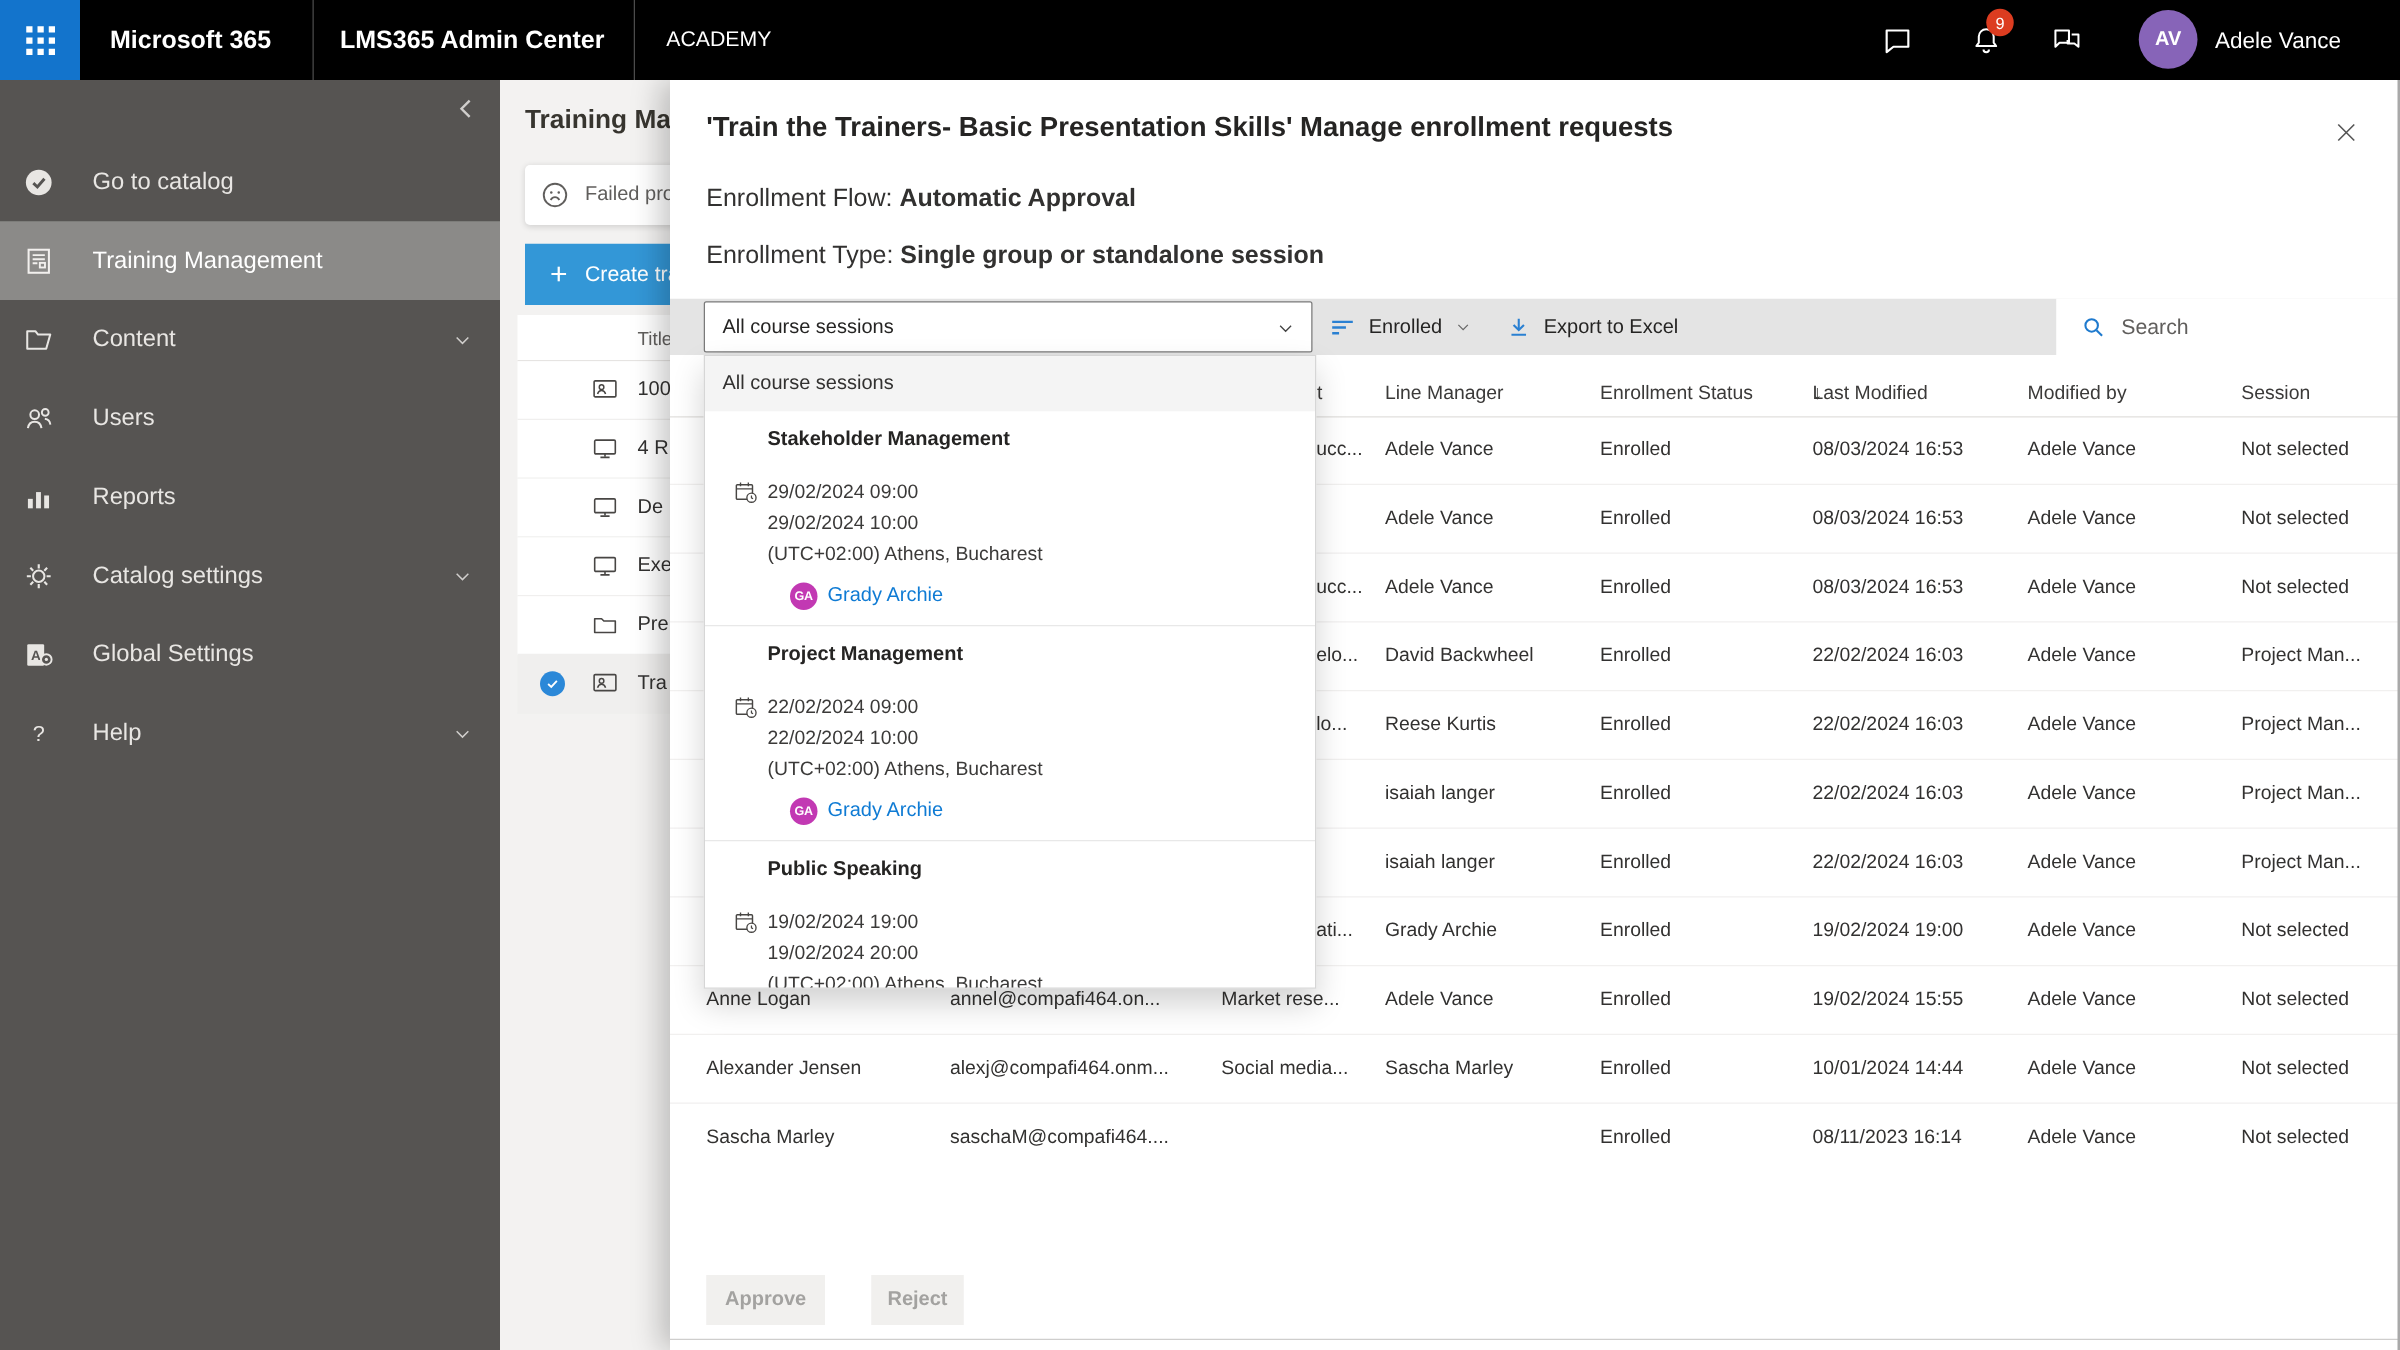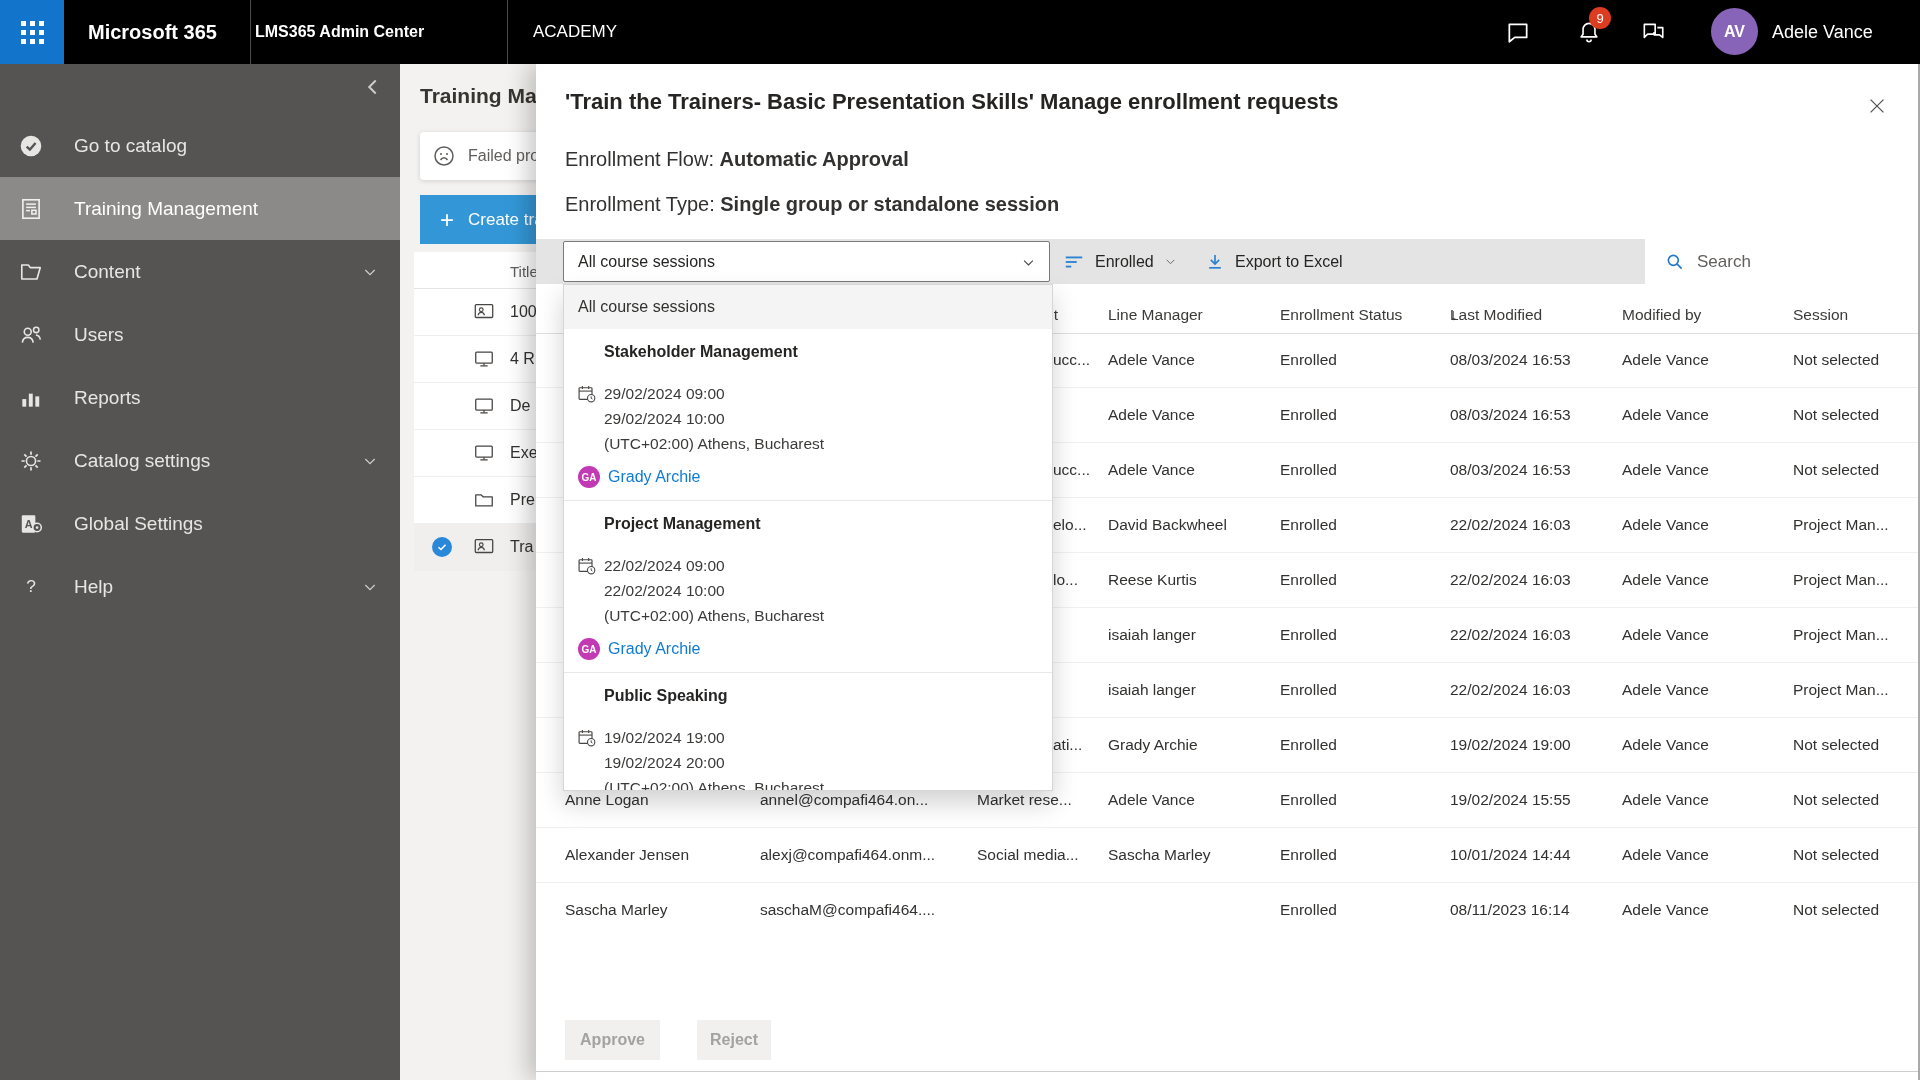--- a/index.html
+++ b/index.html
@@ -5,21 +5,21 @@
   html,body{margin:0;padding:0;background:#fff;font-family:"Liberation Sans",sans-serif;}
   .stage{position:relative;width:1920px;height:1080px;overflow:hidden;background:#fff;}
 
   
   .topbar{position:absolute;left:0;top:0;width:1920px;height:64px;background:#000;color:#fff;z-index:30;}
   .waffle{position:absolute;left:0;top:0;width:64px;height:64px;background:#1374cc;display:flex;align-items:center;justify-content:center;cursor:pointer;}
   .waffle-grid{display:grid;grid-template-columns:repeat(3,5px);grid-auto-rows:5px;gap:4px;}
   .waffle-grid i{background:#fff;}
   .tb-text{position:absolute;top:0;height:64px;line-height:64px;white-space:nowrap;}
   .tb-brand{left:88px;font-size:20px;font-weight:600;}
-  .tb-product{left:255px;font-size:16px;font-weight:600;}
+  .tb-product{left:272px;font-size:20px;font-weight:600;}
   .tb-tenant{left:533px;font-size:17px;font-weight:400;display:flex;align-items:center;gap:10px;height:64px;flex-direction:column;}
   .tb-sep{position:absolute;top:0;width:1px;height:64px;background:#4b4b4b;}
   .tb-icon{position:absolute;top:19px;width:26px;height:26px;cursor:pointer;}
   .badge{position:absolute;left:1589px;top:7px;width:22px;height:22px;border-radius:50%;background:#dc3c20;color:#fff;font-size:13px;display:flex;align-items:center;justify-content:center;z-index:2;}
   .avatar{position:absolute;left:1711px;top:8px;width:47px;height:47px;border-radius:50%;background:#8764b8;color:#fff;font-size:16px;font-weight:600;display:flex;align-items:center;justify-content:center;cursor:pointer;}
   .tb-user{left:1772px;font-size:18px;}
 
   
   .sidebar{position:absolute;left:0;top:64px;width:400px;height:1016px;background:#565452;z-index:1;}
   .collapse{position:absolute;right:14px;top:10px;width:26px;height:26px;cursor:pointer;}
@@ -65,27 +65,27 @@
   .trow{position:relative;height:54px;border-bottom:1px solid #f1f0ef;font-size:15.5px;color:#323130;cursor:pointer;}
   .cell{position:absolute;top:0;line-height:54px;white-space:nowrap;}
   .c-name{left:29px;}  .c-email{left:224px;}  .c-dept{left:441px;}  .c-dept.frag{left:517px;}
   .c-lm{left:572px;}  .c-status{left:744px;}  .c-mod{left:914px;}  .c-by{left:1086px;}
   .c-session{left:1257px;max-width:120px;overflow:hidden;}
   .h-dept{left:441px;} .h-lm{left:572px;} .h-status{left:744px;} .h-mod{left:914px;display:flex;gap:8px;align-items:center;height:36px;} .h-by{left:1086px;} .h-session{left:1257px;}
 
   
   .dd{position:absolute;left:27px;top:220px;width:490px;height:507px;background:#fff;border:1px solid #d6d6d6;box-sizing:border-box;box-shadow:0 12px 24px rgba(0,0,0,.18);overflow:hidden;z-index:5;font-size:15.5px;color:#323130;}
   .dd-all{height:44px;line-height:44px;background:#f4f4f4;padding-left:14px;font-size:16px;cursor:pointer;}
-  .dd-s{padding:10px 0 12px 0;border-bottom:1px solid #e8e8e8;cursor:pointer;}
+  .dd-s{padding:10px 0 12px 10px;border-bottom:1px solid #e8e8e8;cursor:pointer;}
   .dd-s:last-child{border-bottom:none;}
   .dd-title{margin-left:40px;font-weight:600;font-size:16px;line-height:26px;color:#252423;}
   .dd-dates{position:relative;margin:16px 0 0 40px;line-height:25px;color:#3b3a39;}
   .dd-cal{position:absolute;left:-27px;top:3px;width:20px;height:20px;color:#484644;}
   .dd-instr{display:flex;align-items:center;gap:8px;margin:10px 0 0 14px;}
-  .ga{width:22px;height:22px;border-radius:50%;background:#c239b3;color:#fff;font-size:10px;font-weight:700;display:flex;align-items:center;justify-content:center;flex:none;}
+  .ga{width:22px;height:22px;border-radius:50%;background:#c239b3;color:#fff;font-size:10px;font-weight:700;display:flex;align-items:center;justify-content:center;flex:none;margin-left:44px;}
   .dd-link{color:#0f7bd4;font-size:16px;cursor:pointer;}
 
   .btn{position:absolute;top:956px;height:40px;background:#f1f0ee;color:#a3a2a0;font-size:16px;font-weight:600;display:flex;align-items:center;justify-content:center;border:none;cursor:pointer;font-family:"Liberation Sans",sans-serif;}
   .btn-approve{left:29px;width:95px;}
   .btn-reject{left:161px;width:74px;}
   .bottom-line{position:absolute;left:0;top:1007px;width:1384px;height:1px;background:#cfcecd;}
   .edge{position:absolute;right:0;top:64px;width:2px;height:1016px;background:#a9a9a9;z-index:40;}
   svg{display:block;}
 </style>
 </head>

